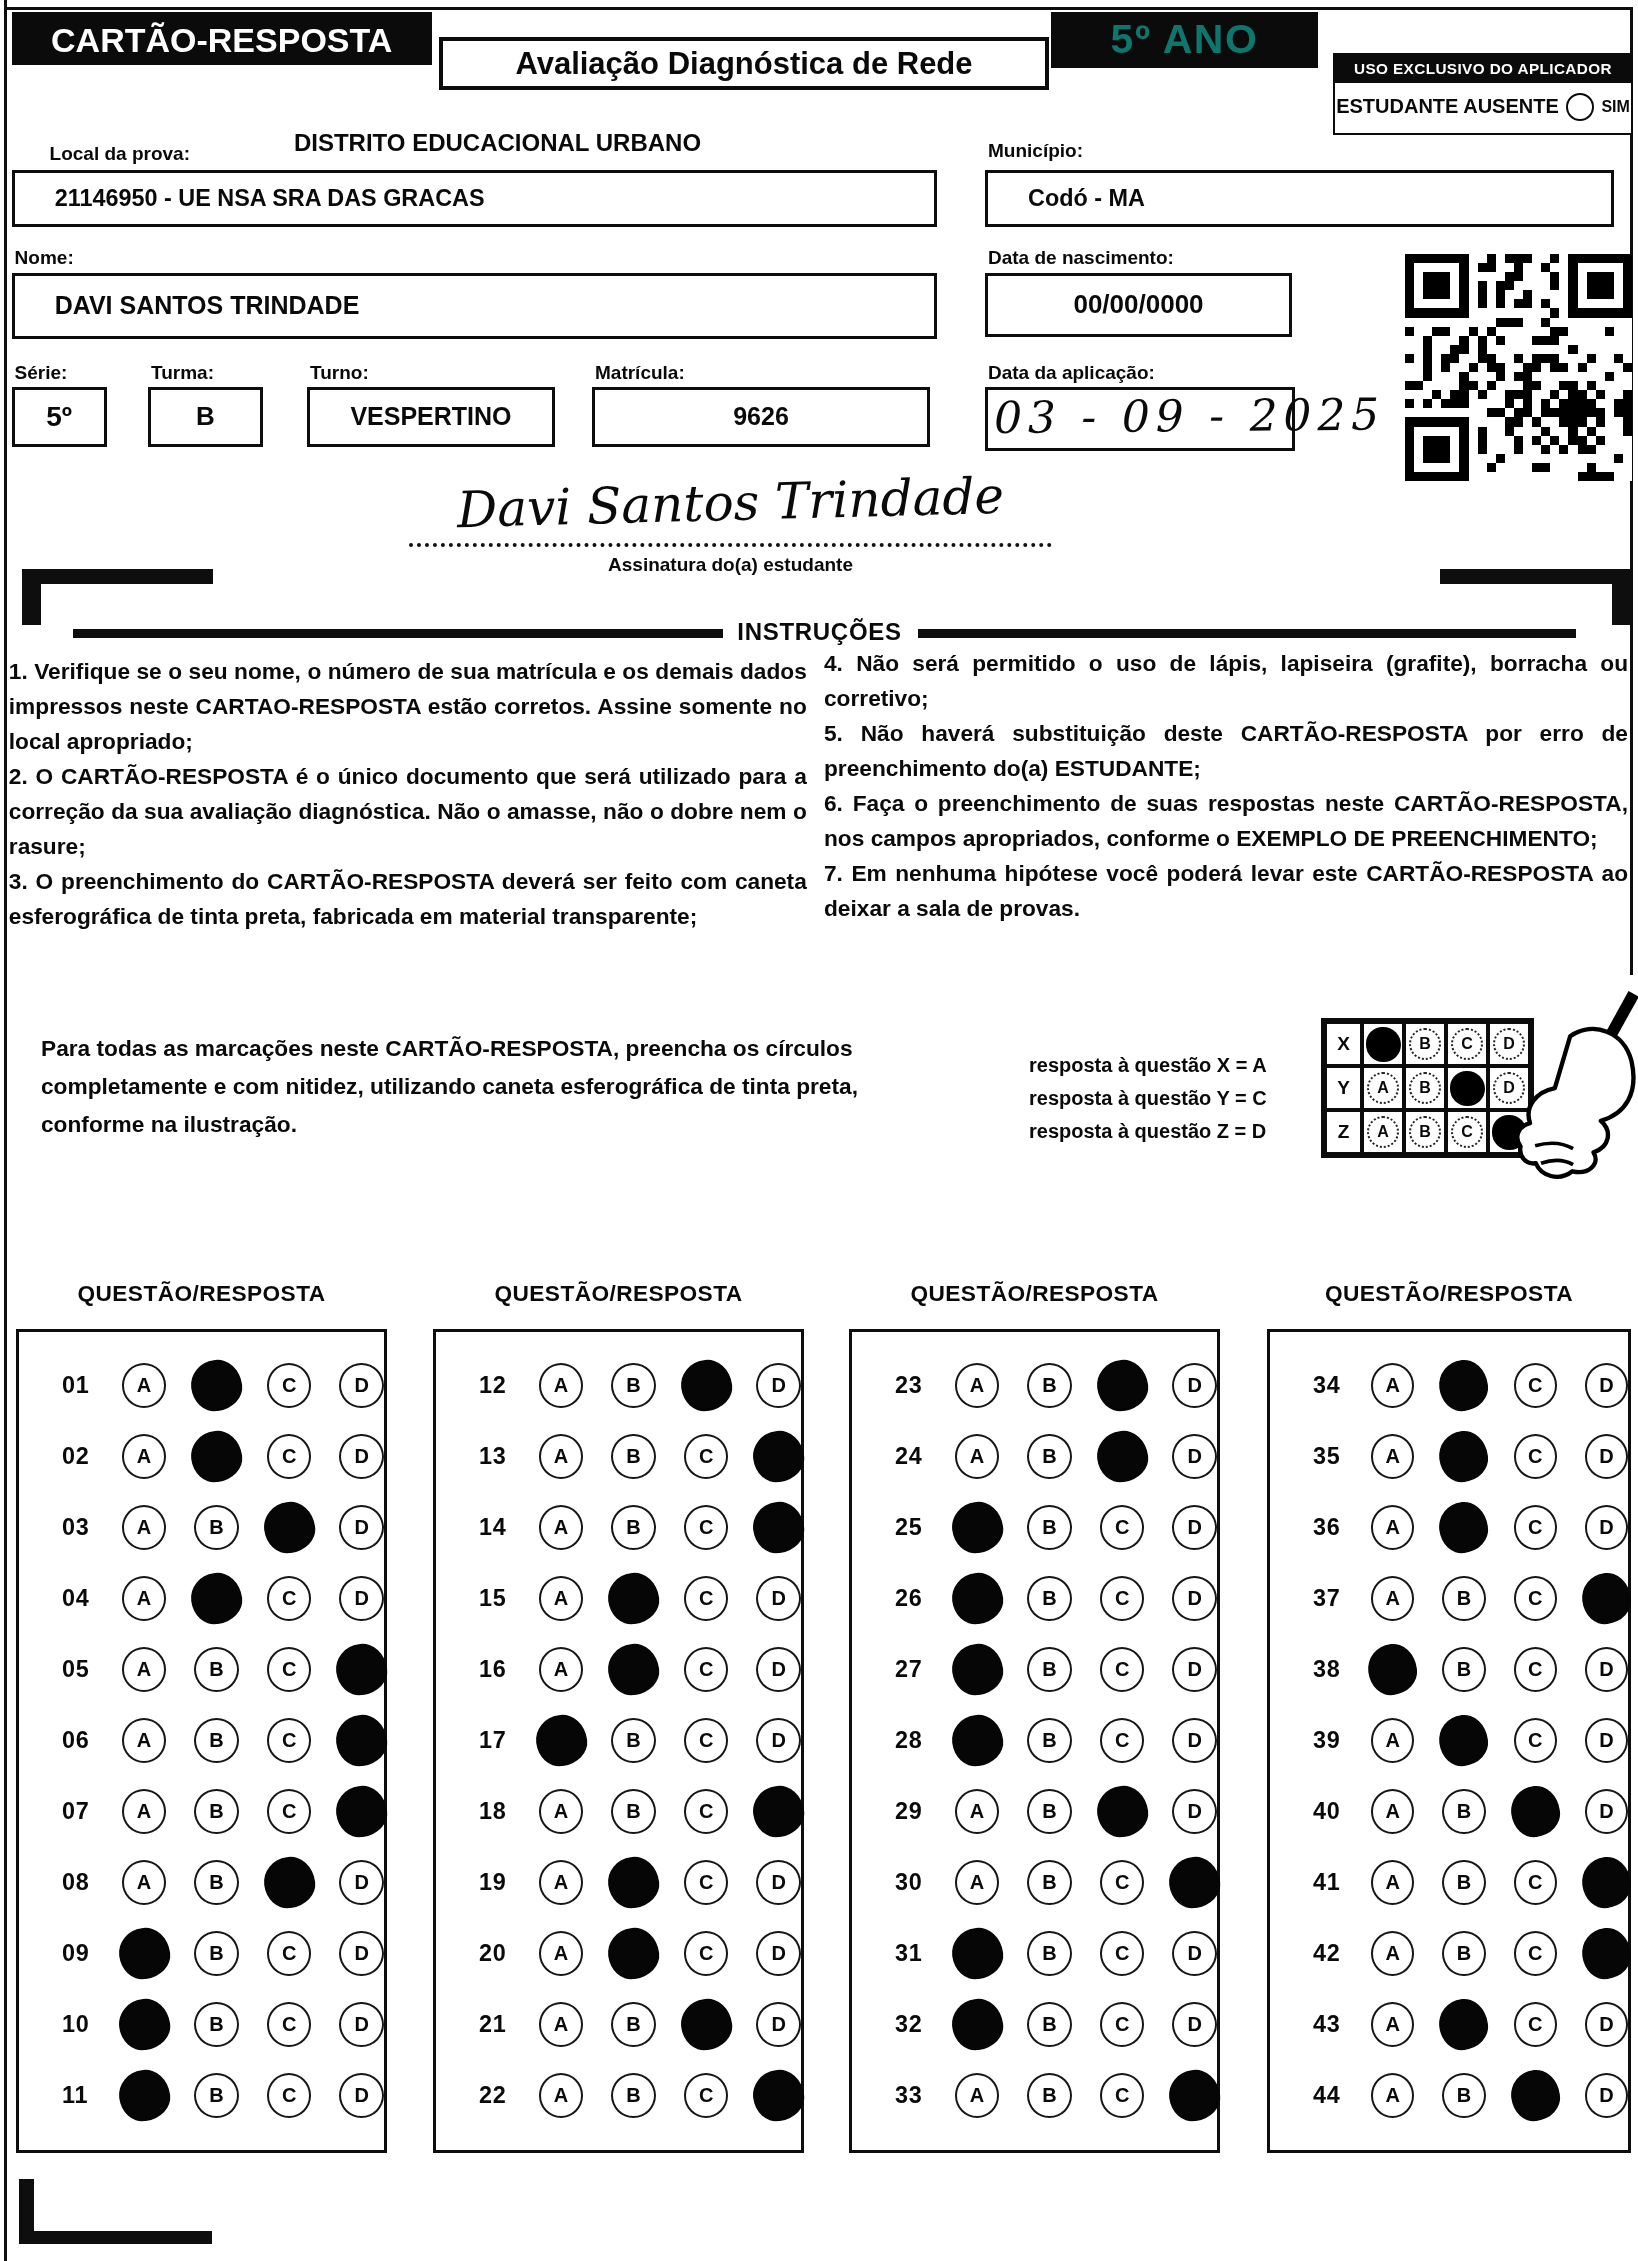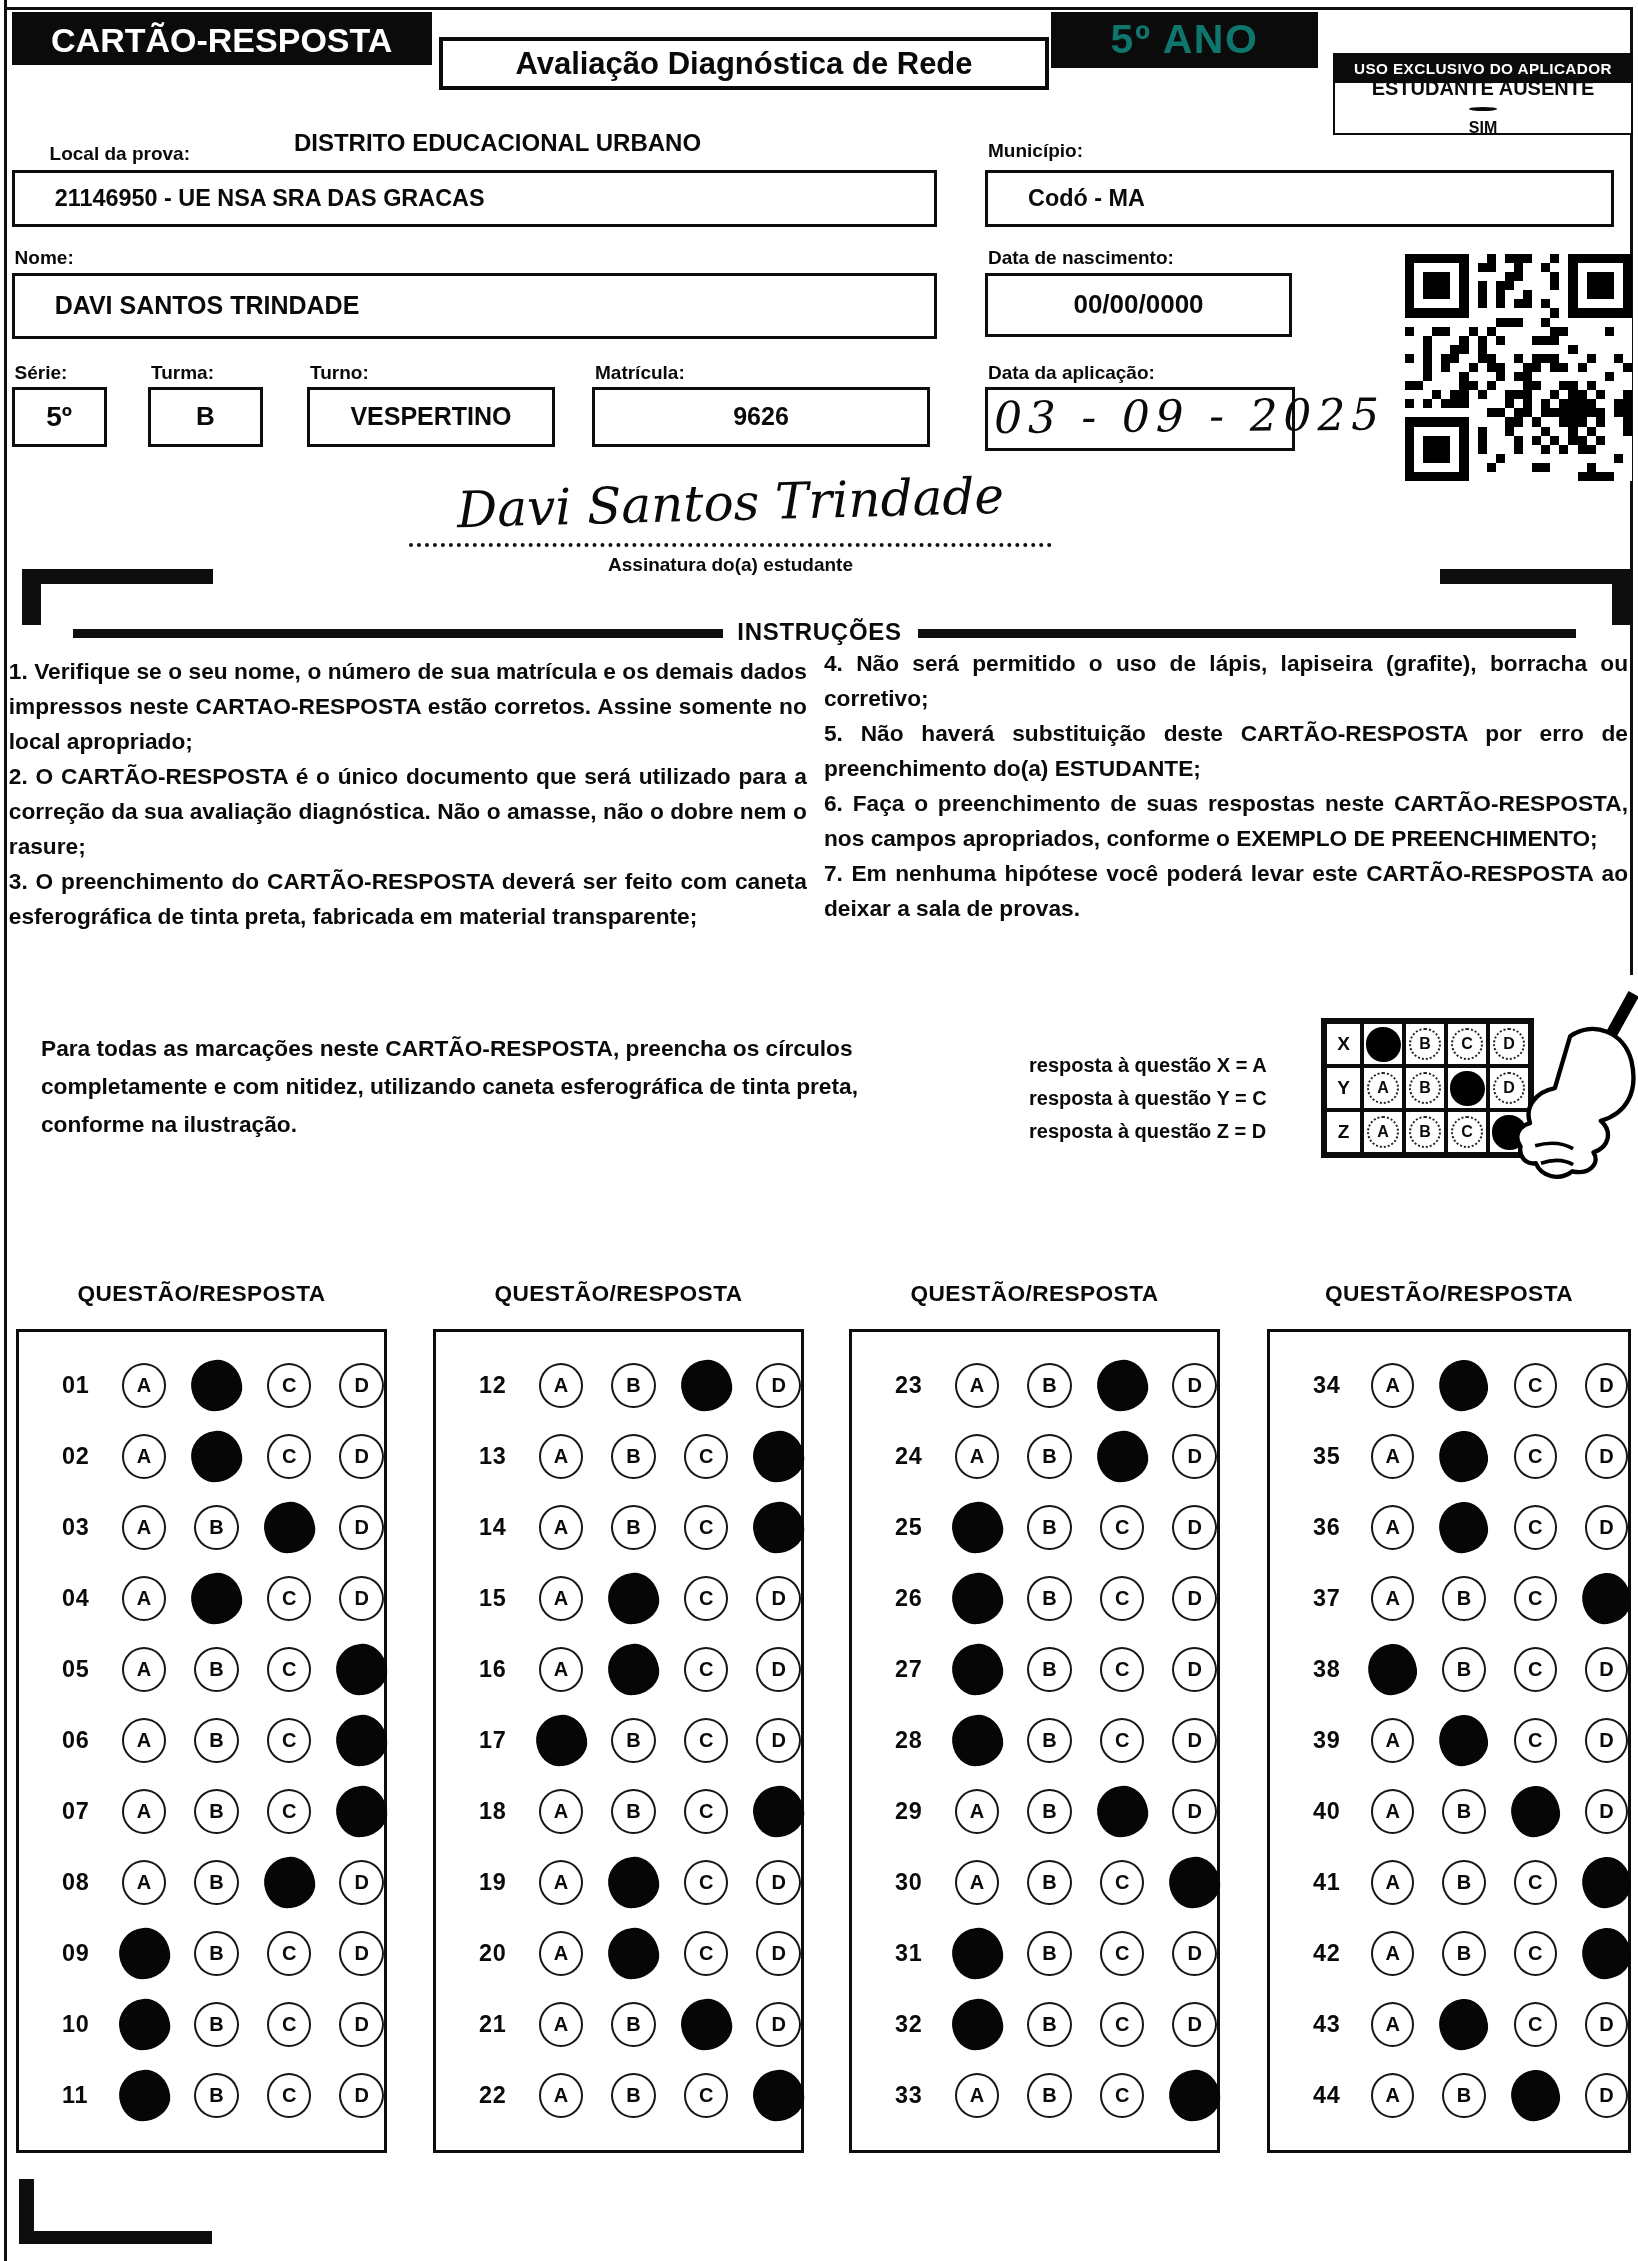--- a/index.html
+++ b/index.html
@@ -20,21 +20,21 @@
   
   #hdr-title{left:11.7px;top:11.7px;width:420px;height:53px;background:#0b0b0b;color:#fff;
              font-size:34px;font-weight:700;text-align:center;line-height:56px;}
   #hdr-sub{left:439px;top:13px;width:602px;height:45px;border:4.4px solid #0b0b0b;background:#fff;
            font-size:31px;font-weight:700;text-align:center;line-height:45px;margin-top:24px;}
   #hdr-grade{left:1051px;top:11.7px;width:267px;height:56px;background:#0b0b0b;color:#0f766e;
              font-size:41px;font-weight:800;text-align:center;line-height:54px;letter-spacing:1.5px;}
   #hdr-right{left:1333px;top:7.3px;width:300px;height:82px;border:2.9px solid #0b0b0b;box-sizing:border-box;background:#fff;margin-top:46px;}
   .hdr-right-top{background:#0b0b0b;color:#fff;height:28px;font-size:15.3px;font-weight:700;
                  text-align:center;line-height:28px;letter-spacing:0.4px;}
-  .hdr-right-bottom{display:flex;align-items:center;justify-content:center;height:47px;gap:7.3px;flex-direction:column;}
+  .hdr-right-bottom{display:flex;align-items:center;justify-content:center;height:47px;gap:7.3px;}
   .absent-label{font-size:20px;font-weight:700;}
   .absent-circle{width:28px;height:28px;border:2.9px solid #0b0b0b;border-radius:50%;box-sizing:border-box;}
   .absent-sim{font-size:16px;font-weight:700;}
 
   
   #lbl-local{left:14.6px;top:143px;padding-left:35px;}
   #district{left:205px;top:129px;width:585px;text-align:center;font-size:24px;font-weight:700;}
   #lbl-municipio{left:988px;top:140px;}
   #box-school{left:11.7px;top:170px;width:925px;height:57px;font-size:23.4px;line-height:50px;padding-left:40px;}
   #box-municipio{left:985px;top:170px;width:629px;height:57px;font-size:23.4px;line-height:50px;padding-left:40px;}

